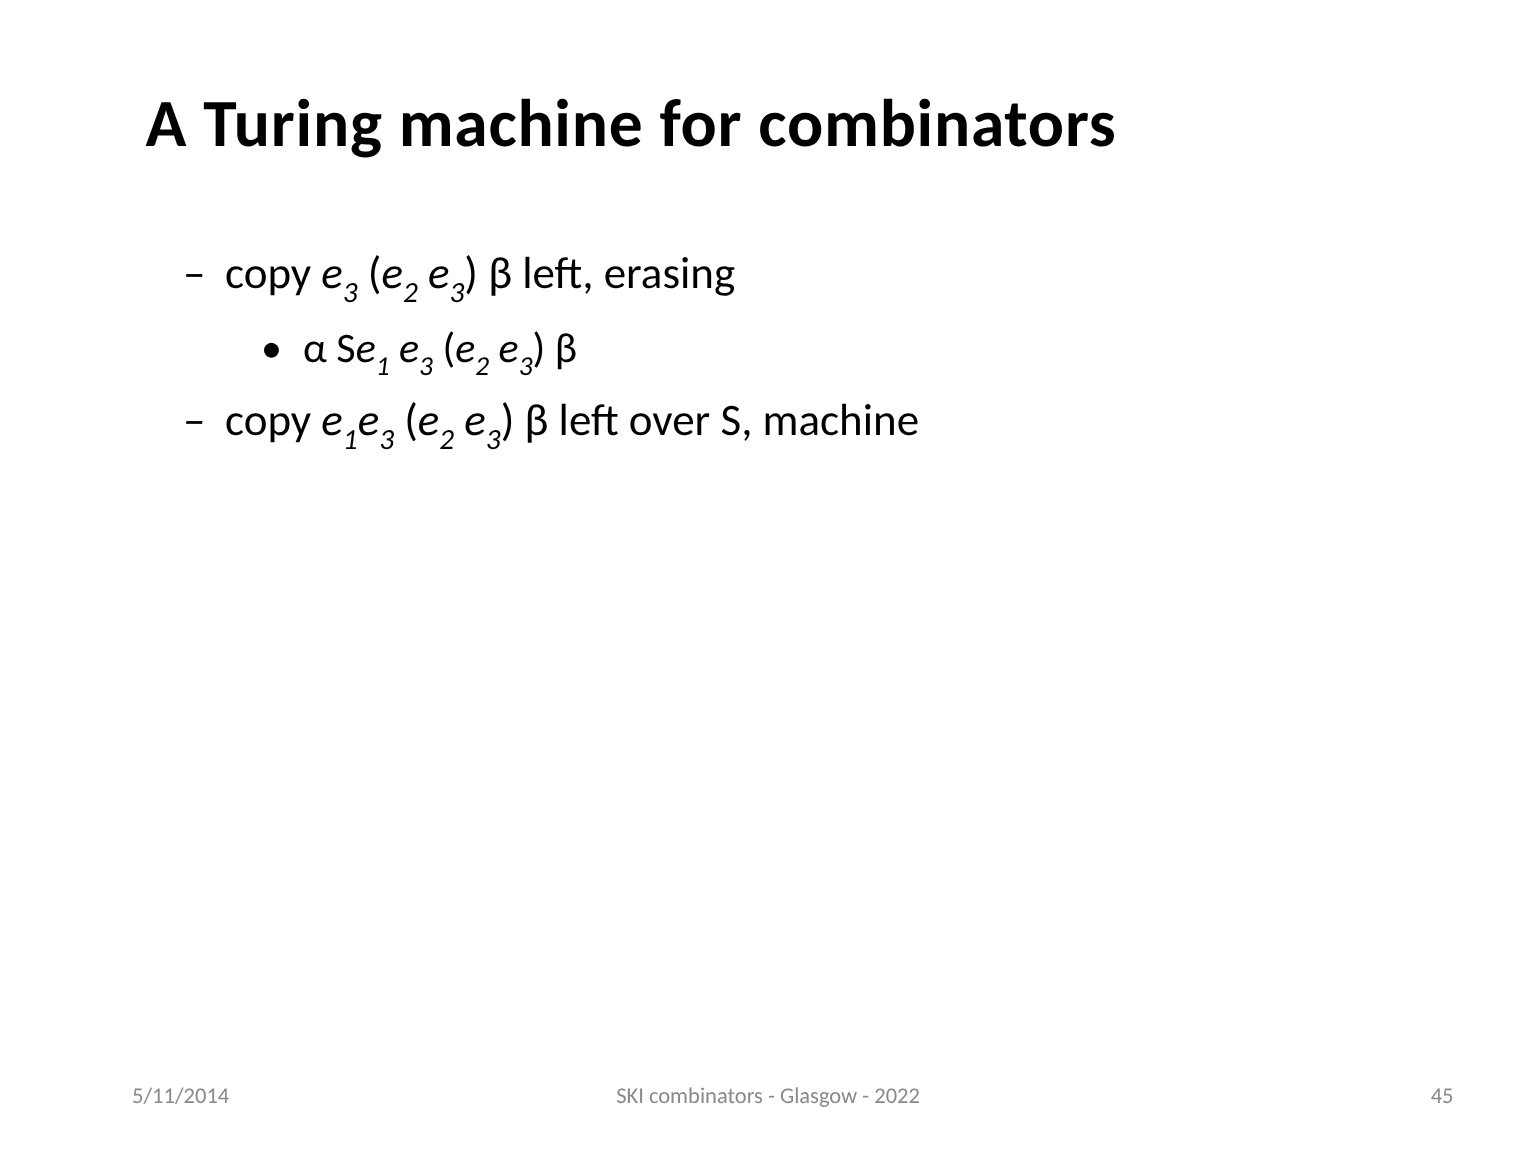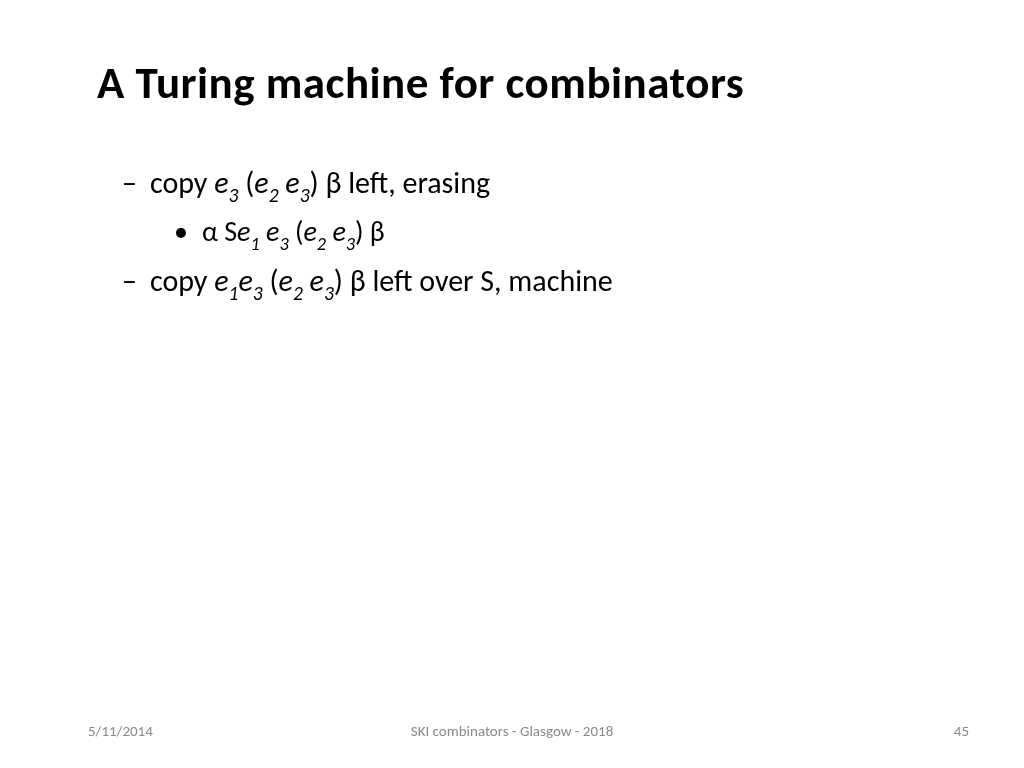--- a/index.html
+++ b/index.html
@@ -100,15 +100,15 @@
 
   <div class="dash-item">
     <span>copy </span><span class="italic">e</span><span class="sub">1</span><span class="italic">e</span><span class="sub">3</span><span> (</span><span class="italic">e</span><span class="sub">2</span><span> </span><span class="italic">e</span><span class="sub">3</span><span>) β left over S, machine</span>
   </div>
 
 
 </div>
 
 <div class="footer">
   <span class="footer-left">5/11/2014</span>
-  <div class="footer-center">SKI combinators - Glasgow - 2018</div>
+  <div class="footer-center">SKI combinators - Glasgow - 2022</div>
   <span class="footer-right">45</span>
 </div>
 
 </body></html>

